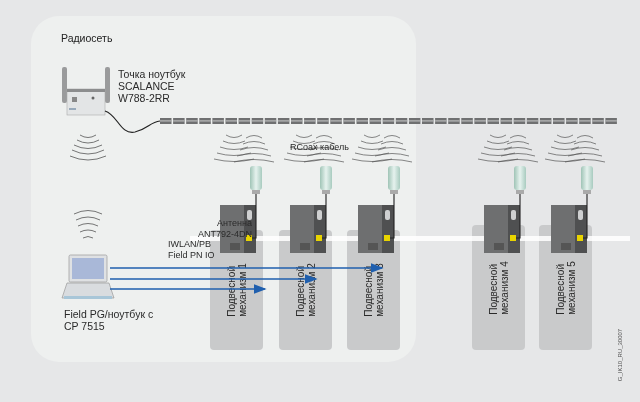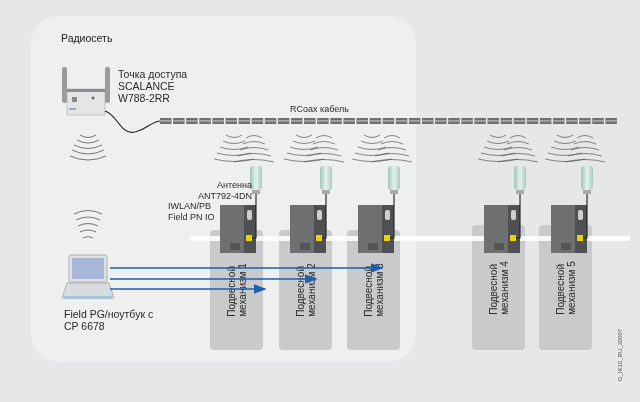--- a/index.html
+++ b/index.html
@@ -10,21 +10,21 @@
     position: relative;
   }
   .panel {
     position: absolute; left: 31px; top: 16px; width: 385px; height: 346px;
     background: #eef0ef; border-radius: 28px;
   }
   .title {
     position: absolute; left: 61px; top: 32px; font-size: 10.5px; font-weight: normal; color: #222;
   }
   .label { position: absolute; font-size: 10.5px; color: #2a2a2a; line-height: 12px; }
-  .small { font-size: 9px; line-height: 11px; }
+  .small { font-size: 9px; line-height: 11px; margin-top: 38px; }
   .right { text-align: right; }
   svg.layer { position: absolute; left: 0; top: 0; }
   .hook {
     position: absolute; width: 53px; background: #c9cacb; border-radius: 4px;
   }
   .hook-label {
     position: absolute; left: 50%; top: 50%;
     transform: translate(-50%, -50%) rotate(-90deg);
     white-space: nowrap; font-size: 10px; line-height: 11px; color: #2a2a2a; text-align: left;
   }
@@ -259,30 +259,30 @@
         <rect x="575" y="205" width="12" height="48" fill="#4f5051"></rect>
         <rect x="578" y="210" width="5" height="10" rx="2" fill="#cfd0d1"></rect>
         <rect x="577" y="235" width="6" height="6" fill="#e8d400"></rect>
         <rect x="561" y="243" width="10" height="7" fill="#555"></rect>
         <path d="M587,194 L587,238 L583,238" stroke="#222" stroke-width="1.1" fill="none"></path>
       </g>
     </g>
 </svg>
 
 <div class="label" style="left:118px; top:68px;">
-  <div>Точка доступа</div>
+  <div>Точка ноутбук</div>
   <div>SCALANCE</div>
   <div>W788-2RR</div>
 </div>
 <div class="label small" style="left:290px; top:104px;">RCoax кабель</div>
 <div class="label small right" style="left:180px; top:180px; width:72px;text-align:right;">
   <div>Антенна</div>
   <div>ANT792-4DN</div>
 </div>
 <div class="label small" style="left:168px; top:201px;">
   <div>IWLAN/PB</div>
   <div>Field PN IO</div>
 </div>
 <div class="label" style="left:64px; top:308px;">
   <div>Field PG/ноутбук с</div>
-  <div>CP 6678</div>
+  <div>CP 7515</div>
 </div>
 <div class="code">G_IK10_RU_30007</div>
 
 </body></html>

